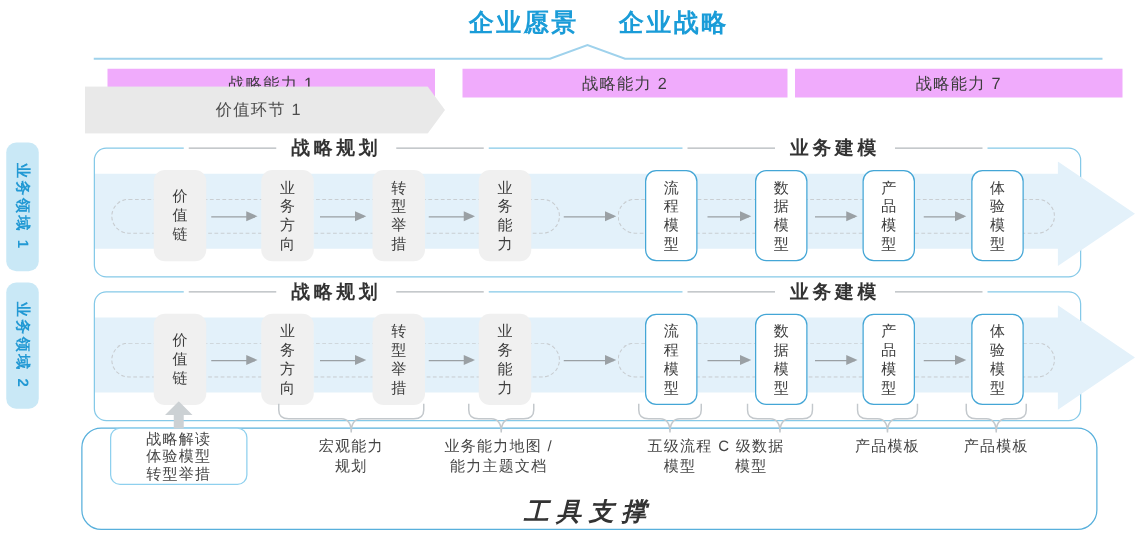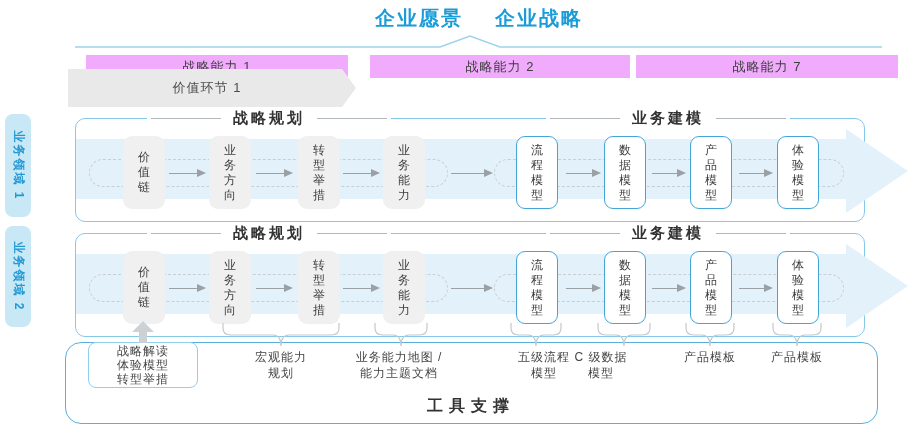--- a/index.html
+++ b/index.html
@@ -48,21 +48,21 @@
   .vtext { width:14px; font-size:12px; line-height:15px; word-break:break-all;
           text-align:center; color:#3d3d3d; }
   .harrow { position:absolute; top:54px; height:0; border-top:1.5px solid #9aa0a4; z-index:3; }
   .harrow:after { content:""; position:absolute; right:-2px; top:-5.5px; width:0; height:0;
           border-left:9px solid #9aa0a4; border-top:4.5px solid transparent; border-bottom:4.5px solid transparent; }
 
   
   .toolbox { position:absolute; left:65px; top:342px; width:813px; height:82px;
           border:1px solid #58b0dc; border-radius:16px; z-index:1; }
   .tool-label { position:absolute; left:471px; top:396px; transform:translateX(-50%);
-          font-size:16px; font-weight:bold; letter-spacing:6px; color:#333; z-index:2; white-space:nowrap; }
+          font-size:20px; font-weight:bold; letter-spacing:6px; color:#333; z-index:2; white-space:nowrap;font-style:italic; }
   .practice-box { position:absolute; left:88px; top:342px; width:110px; height:46px;
           background:#fff; border:1px solid #8ed0ee; border-radius:8px; z-index:3;
           display:flex; flex-direction:column; align-items:center; justify-content:center;
           font-size:12px; line-height:14px; color:#454545; letter-spacing:1px; }
   .up-arrow { position:absolute; left:131px; top:321px; z-index:3; }
   .brace { position:absolute; top:322px; z-index:2; }
   .ann { position:absolute; top:349px; transform:translateX(-50%); text-align:center;
           font-size:12px; line-height:16px; color:#454545; letter-spacing:1px; z-index:2; white-space:nowrap; }
 </style>
 </head>

